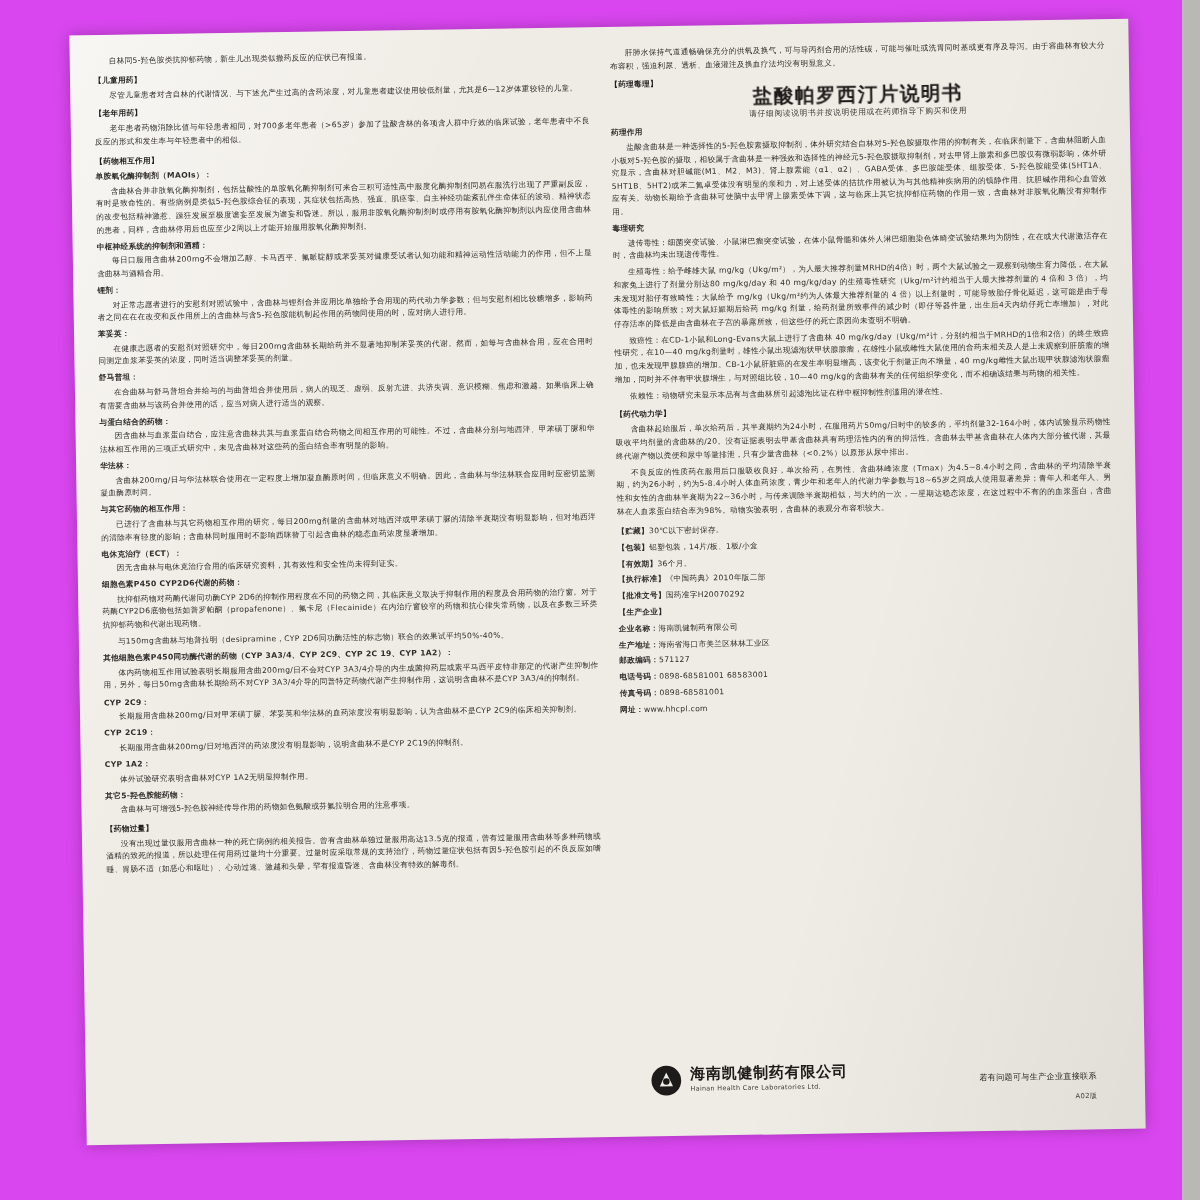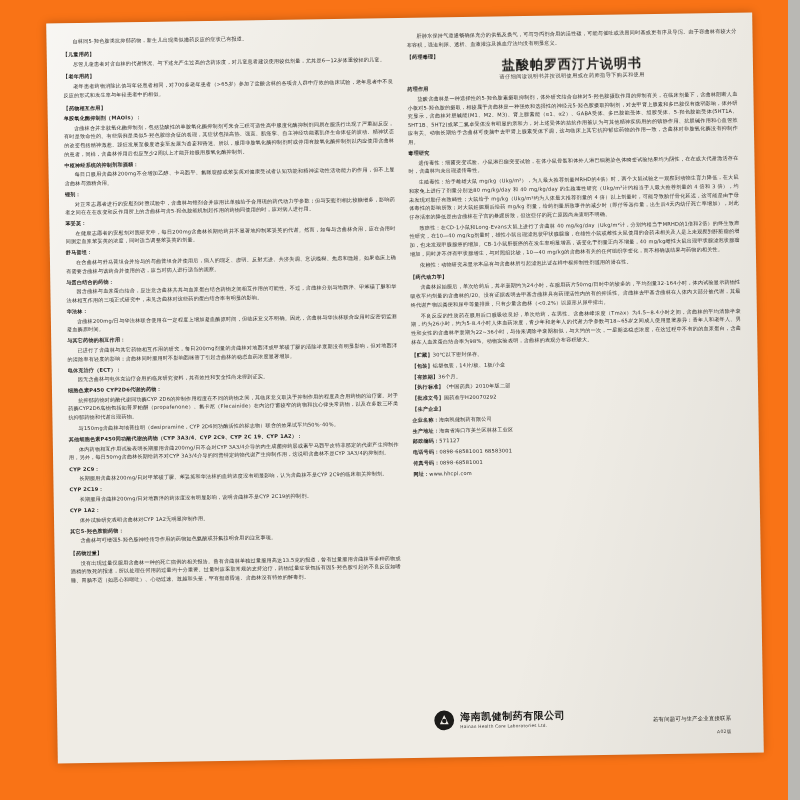--- a/index.html
+++ b/index.html
@@ -3,21 +3,21 @@
 <meta charset="utf-8">
 <style>
   html,body{margin:0;padding:0;}
   body{
     width:800px;height:800px;overflow:hidden;
     background:#b9b8b4;
     font-family:"DejaVu Sans","Liberation Sans",sans-serif;
   }
   #sheet{
     position:absolute;left:0;top:0;width:788px;height:800px;
-    background:#f97316;
+    background:#d946ef;
   }
   
   .paper{
     position:absolute;
     left:52px;top:18px;width:706px;height:740px;
     background:#efece5;
     transform:rotate(-0.9deg);
     box-shadow:0 0 10px rgba(0,0,0,.25);
     overflow:hidden;
   }

